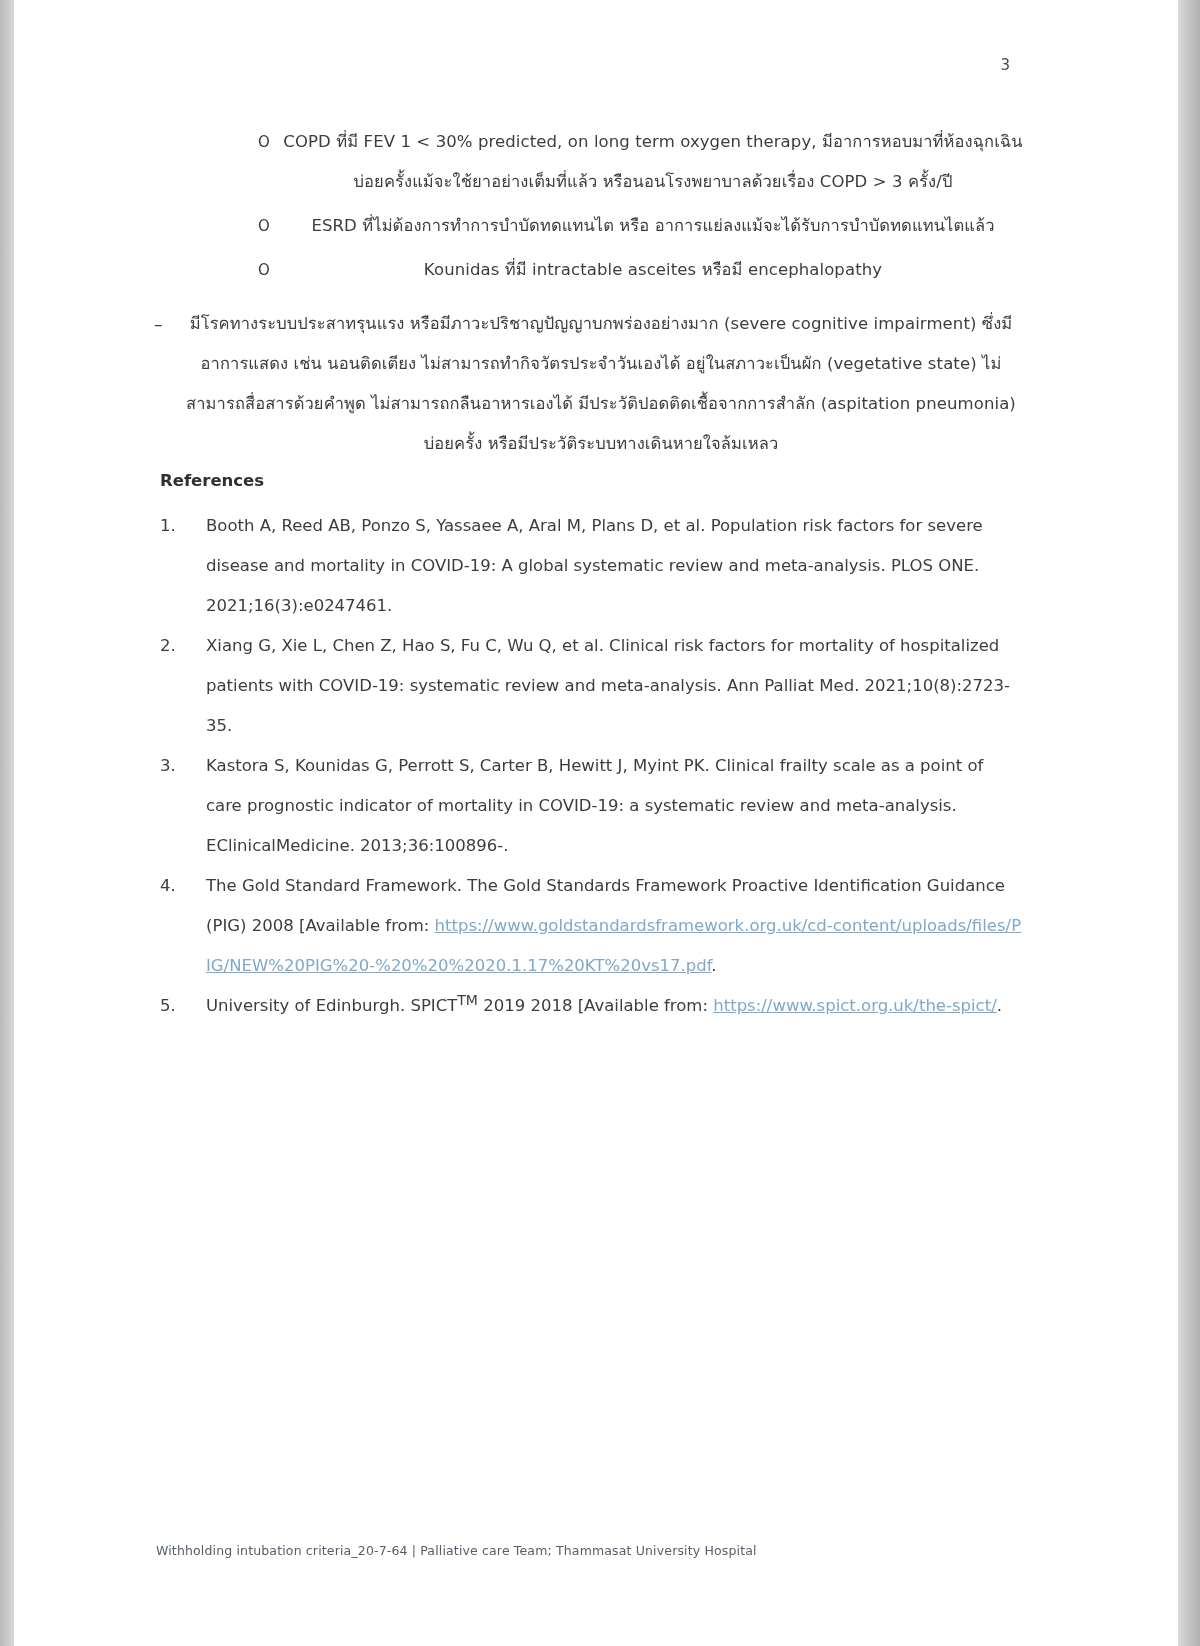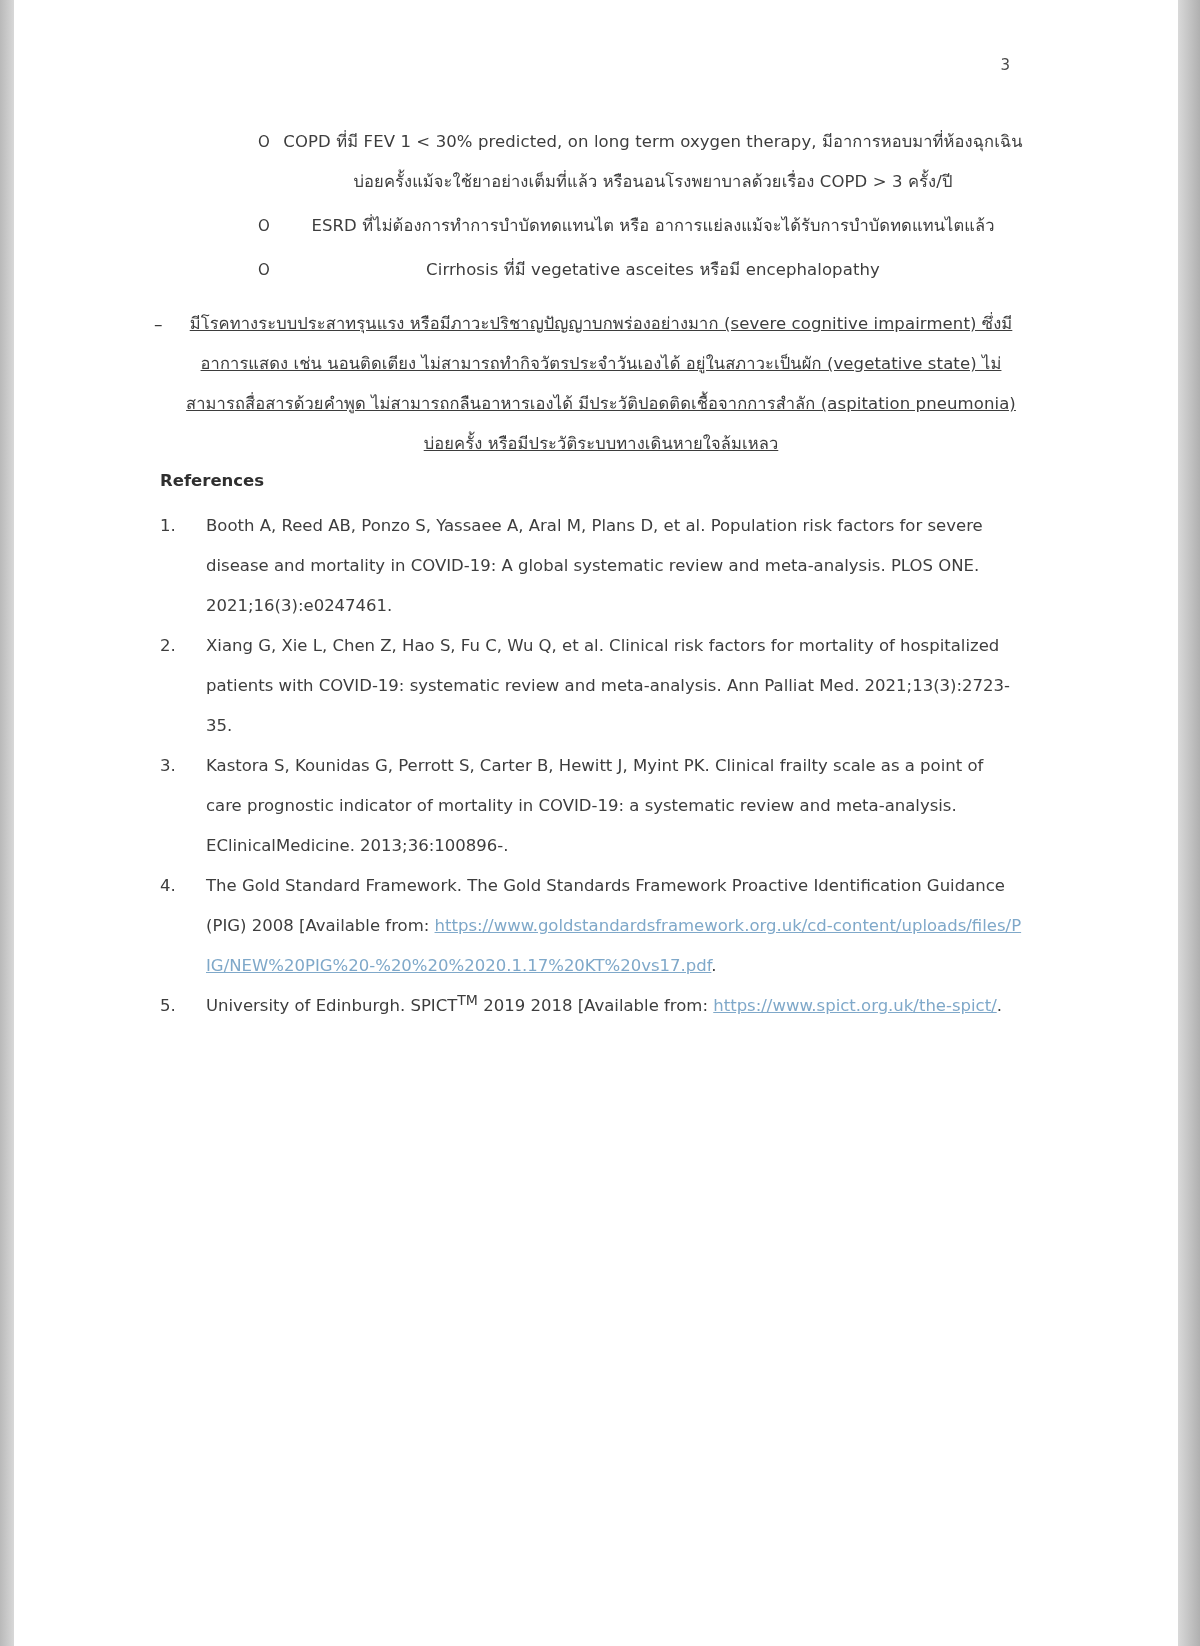--- a/index.html
+++ b/index.html
@@ -94,21 +94,20 @@
   }
   .level1 {
     margin-left: 110px;
   }
   .level0 {
     margin-left: 0px;
     margin-top: 14px;
   }
   .level0 .body-text {
     width: 760px;
-    text-decoration: underline;
   }
 
   
   .references-heading {
     margin-left: 16px;
     font-size: 16.5px;
     font-weight: bold;
     color: #2f2f2f;
     line-height: 26px;
   }
@@ -176,40 +175,40 @@
       <li class="sub-item level1">
         <span class="circle-marker">O</span>
         <span class="body-text">COPD ที่มี  FEV 1 &lt; 30% predicted, on long term oxygen therapy, มีอาการหอบมาที่ห้องฉุกเฉินบ่อยครั้งแม้จะใช้ยาอย่างเต็มที่แล้ว หรือนอนโรงพยาบาลด้วยเรื่อง COPD &gt; 3 ครั้ง/ปี</span>
       </li>
       <li class="sub-item level1">
         <span class="circle-marker">O</span>
         <span class="body-text">ESRD ที่ไม่ต้องการทำการบำบัดทดแทนไต หรือ อาการแย่ลงแม้จะได้รับการบำบัดทดแทนไตแล้ว</span>
       </li>
       <li class="sub-item level1">
         <span class="circle-marker">O</span>
-        <span class="body-text">Cirrhosis ที่มี vegetative asceites หรือมี encephalopathy</span>
+        <span class="body-text">Kounidas ที่มี intractable asceites หรือมี encephalopathy</span>
       </li>
       <li class="sub-item level0">
         <span class="dash-marker">–</span>
         <span class="body-text">มีโรคทางระบบประสาทรุนแรง หรือมีภาวะปริชาญปัญญาบกพร่องอย่างมาก (severe cognitive impairment) ซึ่งมีอาการแสดง เช่น นอนติดเตียง ไม่สามารถทำกิจวัตรประจำวันเองได้ อยู่ในสภาวะเป็นผัก (vegetative state) ไม่สามารถสื่อสารด้วยคำพูด ไม่สามารถกลืนอาหารเองได้ มีประวัติปอดติดเชื้อจากการสำลัก (aspitation pneumonia) บ่อยครั้ง หรือมีประวัติระบบทางเดินหายใจล้มเหลว</span>
       </li>
     </ul>
 
     <div class="references-heading">References</div>
 
     <ol class="ref-list">
 
       <li class="ref-item">
         <span class="ref-num">1.</span>
         <span class="ref-text">Booth A, Reed AB, Ponzo S, Yassaee A, Aral M, Plans D, et al. Population risk factors for severe disease and mortality in COVID-19: A global systematic review and meta-analysis. PLOS ONE. 2021;16(3):e0247461.</span>
       </li>
 
       <li class="ref-item">
         <span class="ref-num">2.</span>
-        <span class="ref-text">Xiang G, Xie L, Chen Z, Hao S, Fu C, Wu Q, et al. Clinical risk factors for mortality of hospitalized patients with COVID-19: systematic review and meta-analysis. Ann Palliat Med. 2021;13(3):2723-35.</span>
+        <span class="ref-text">Xiang G, Xie L, Chen Z, Hao S, Fu C, Wu Q, et al. Clinical risk factors for mortality of hospitalized patients with COVID-19: systematic review and meta-analysis. Ann Palliat Med. 2021;10(8):2723-35.</span>
       </li>
 
       <li class="ref-item">
         <span class="ref-num">3.</span>
         <span class="ref-text">Kastora S, Kounidas G, Perrott S, Carter B, Hewitt J, Myint PK. Clinical frailty scale as a point of care prognostic indicator of mortality in COVID-19: a systematic review and meta-analysis. EClinicalMedicine. 2013;36:100896-.</span>
       </li>
 
       <li class="ref-item">
         <span class="ref-num">4.</span>
         <span class="ref-text"><span>The Gold Standard Framework. The Gold Standards Framework Proactive Identification Guidance (PIG) 2008 [Available from: </span><a class="link" href="#">https://www.goldstandardsframework.org.uk/cd-content/uploads/files/PIG/NEW%20PIG%20-%20%20%2020.1.17%20KT%20vs17.pdf</a><span>.</span></span>
@@ -217,14 +216,15 @@
 
       <li class="ref-item">
         <span class="ref-num">5.</span>
         <span class="ref-text"><span>University of Edinburgh. SPICT</span><sup>TM</sup><span> 2019 2018 [Available from: </span><a class="link" href="#">https://www.spict.org.uk/the-spict/</a><span>.</span></span>
       </li>
 
     </ol>
 
   </div>
 
+  <div class="footer">Withholding intubation criteria_20-7-64 | Palliative care Team; Thammasat University Hospital</div>
 
 </div>
 
 </body></html>

